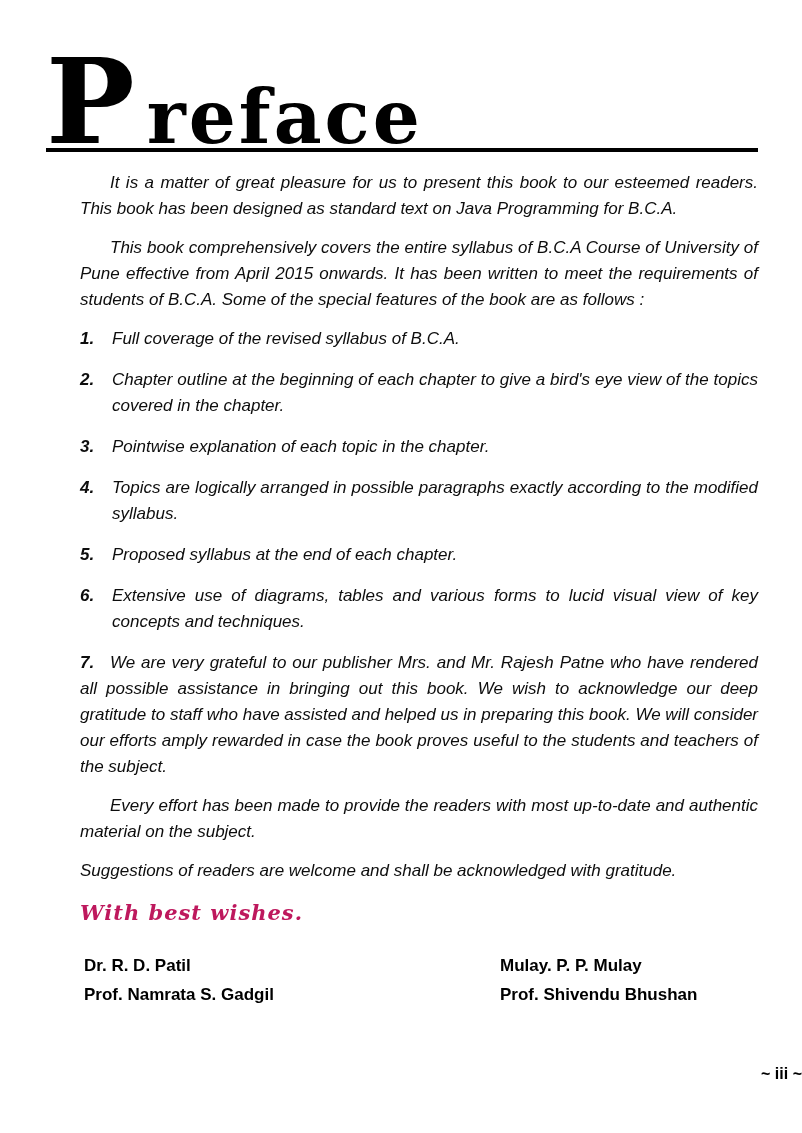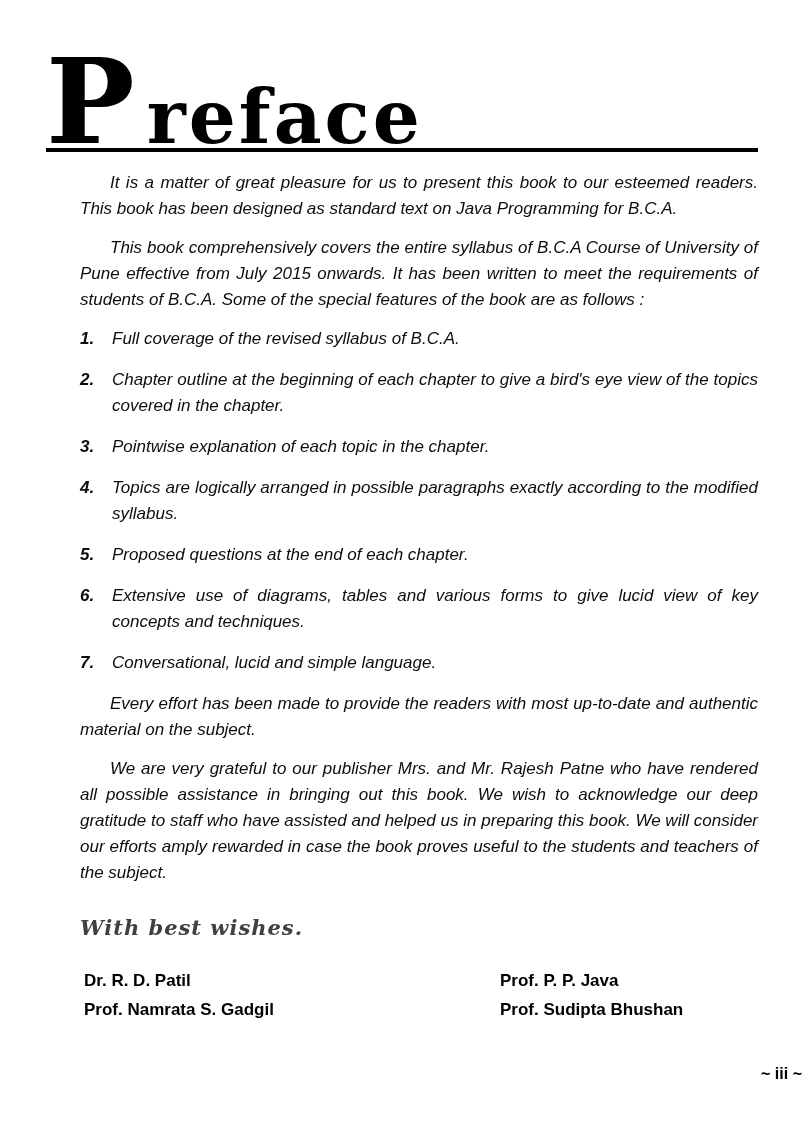--- a/index.html
+++ b/index.html
@@ -73,27 +73,27 @@
   .feature .num {
     position: absolute;
     left: 0;
     top: 0;
     font-weight: bold;
     font-style: italic;
   }
 
   
   .wishes {
-    margin: 29px 44px 0 80px;
+    margin: 16px 44px 0 80px;
     font-family: "DejaVu Serif", serif;
     font-style: italic;
     font-weight: bold;
     font-size: 21px;
     letter-spacing: 1px;
-    color: #404040;
+    color: #be185d;
   }
 
   
   .signatures {
     display: flex;
     margin: 26px 44px 0 84px;
     font-weight: bold;
     font-size: 17px;
     line-height: 29px;
     color: #000000;
@@ -122,66 +122,66 @@
   <div class="title-wrap">
     <div class="title">
       <span class="initial">P</span>
       <span class="rest">reface</span>
     </div>
   </div>
 
   <div class="body-text">
 
     <p class="para">It is a matter of great pleasure for us to present this book to our esteemed readers. This book has been designed as standard text on Java Programming for B.C.A.</p>
-    <p class="para">This book comprehensively covers the entire syllabus of B.C.A Course of University of Pune effective from July 2015 onwards. It has been written to meet the requirements of students of B.C.A. Some of the special features of the book are as follows :</p>
+    <p class="para">This book comprehensively covers the entire syllabus of B.C.A Course of University of Pune effective from April 2015 onwards. It has been written to meet the requirements of students of B.C.A. Some of the special features of the book are as follows :</p>
 
     <div class="features">
       <div class="feature">
         <span class="num">1.</span>
         <span>Full coverage of the revised syllabus of B.C.A.</span>
       </div>
       <div class="feature">
         <span class="num">2.</span>
         <span>Chapter outline at the beginning of each chapter to give a bird's eye view of the topics covered in the chapter.</span>
       </div>
       <div class="feature">
         <span class="num">3.</span>
         <span>Pointwise explanation of each topic in the chapter.</span>
       </div>
       <div class="feature">
         <span class="num">4.</span>
         <span>Topics are logically arranged in possible paragraphs exactly according to the modified syllabus.</span>
       </div>
       <div class="feature">
         <span class="num">5.</span>
-        <span>Proposed questions at the end of each chapter.</span>
+        <span>Proposed syllabus at the end of each chapter.</span>
       </div>
       <div class="feature">
         <span class="num">6.</span>
-        <span>Extensive use of diagrams, tables and various forms to give lucid view of key concepts and techniques.</span>
+        <span>Extensive use of diagrams, tables and various forms to lucid visual view of key concepts and techniques.</span>
       </div>
       <div class="feature">
         <span class="num">7.</span>
-        <span>Conversational, lucid and simple language.</span>
       </div>
     </div>
 
+    <p class="para">We are very grateful to our publisher Mrs. and Mr. Rajesh Patne who have rendered all possible assistance in bringing out this book. We wish to acknowledge our deep gratitude to staff who have assisted and helped us in preparing this book. We will consider our efforts amply rewarded in case the book proves useful to the students and teachers of the subject.</p>
     <p class="para">Every effort has been made to provide the readers with most up-to-date and authentic material on the subject.</p>
-    <p class="para">We are very grateful to our publisher Mrs. and Mr. Rajesh Patne who have rendered all possible assistance in bringing out this book. We wish to acknowledge our deep gratitude to staff who have assisted and helped us in preparing this book. We will consider our efforts amply rewarded in case the book proves useful to the students and teachers of the subject.</p>
 
+    <p class="para no-indent">Suggestions of readers are welcome and shall be acknowledged with gratitude.</p>
   </div>
 
   <div class="wishes">With best wishes.</div>
 
   <div class="signatures">
     <div class="sig-col-left">
       <div class="sig-line">Dr. R. D. Patil</div>
       <div class="sig-line">Prof. Namrata S. Gadgil</div>
     </div>
     <div class="sig-col-right">
-      <div class="sig-line">Prof. P. P. Java</div>
-      <div class="sig-line">Prof. Sudipta Bhushan</div>
+      <div class="sig-line">Mulay. P. P. Mulay</div>
+      <div class="sig-line">Prof. Shivendu Bhushan</div>
     </div>
   </div>
 
   <div class="footer">~ iii ~</div>
 
 </div>
 
 </body></html>

